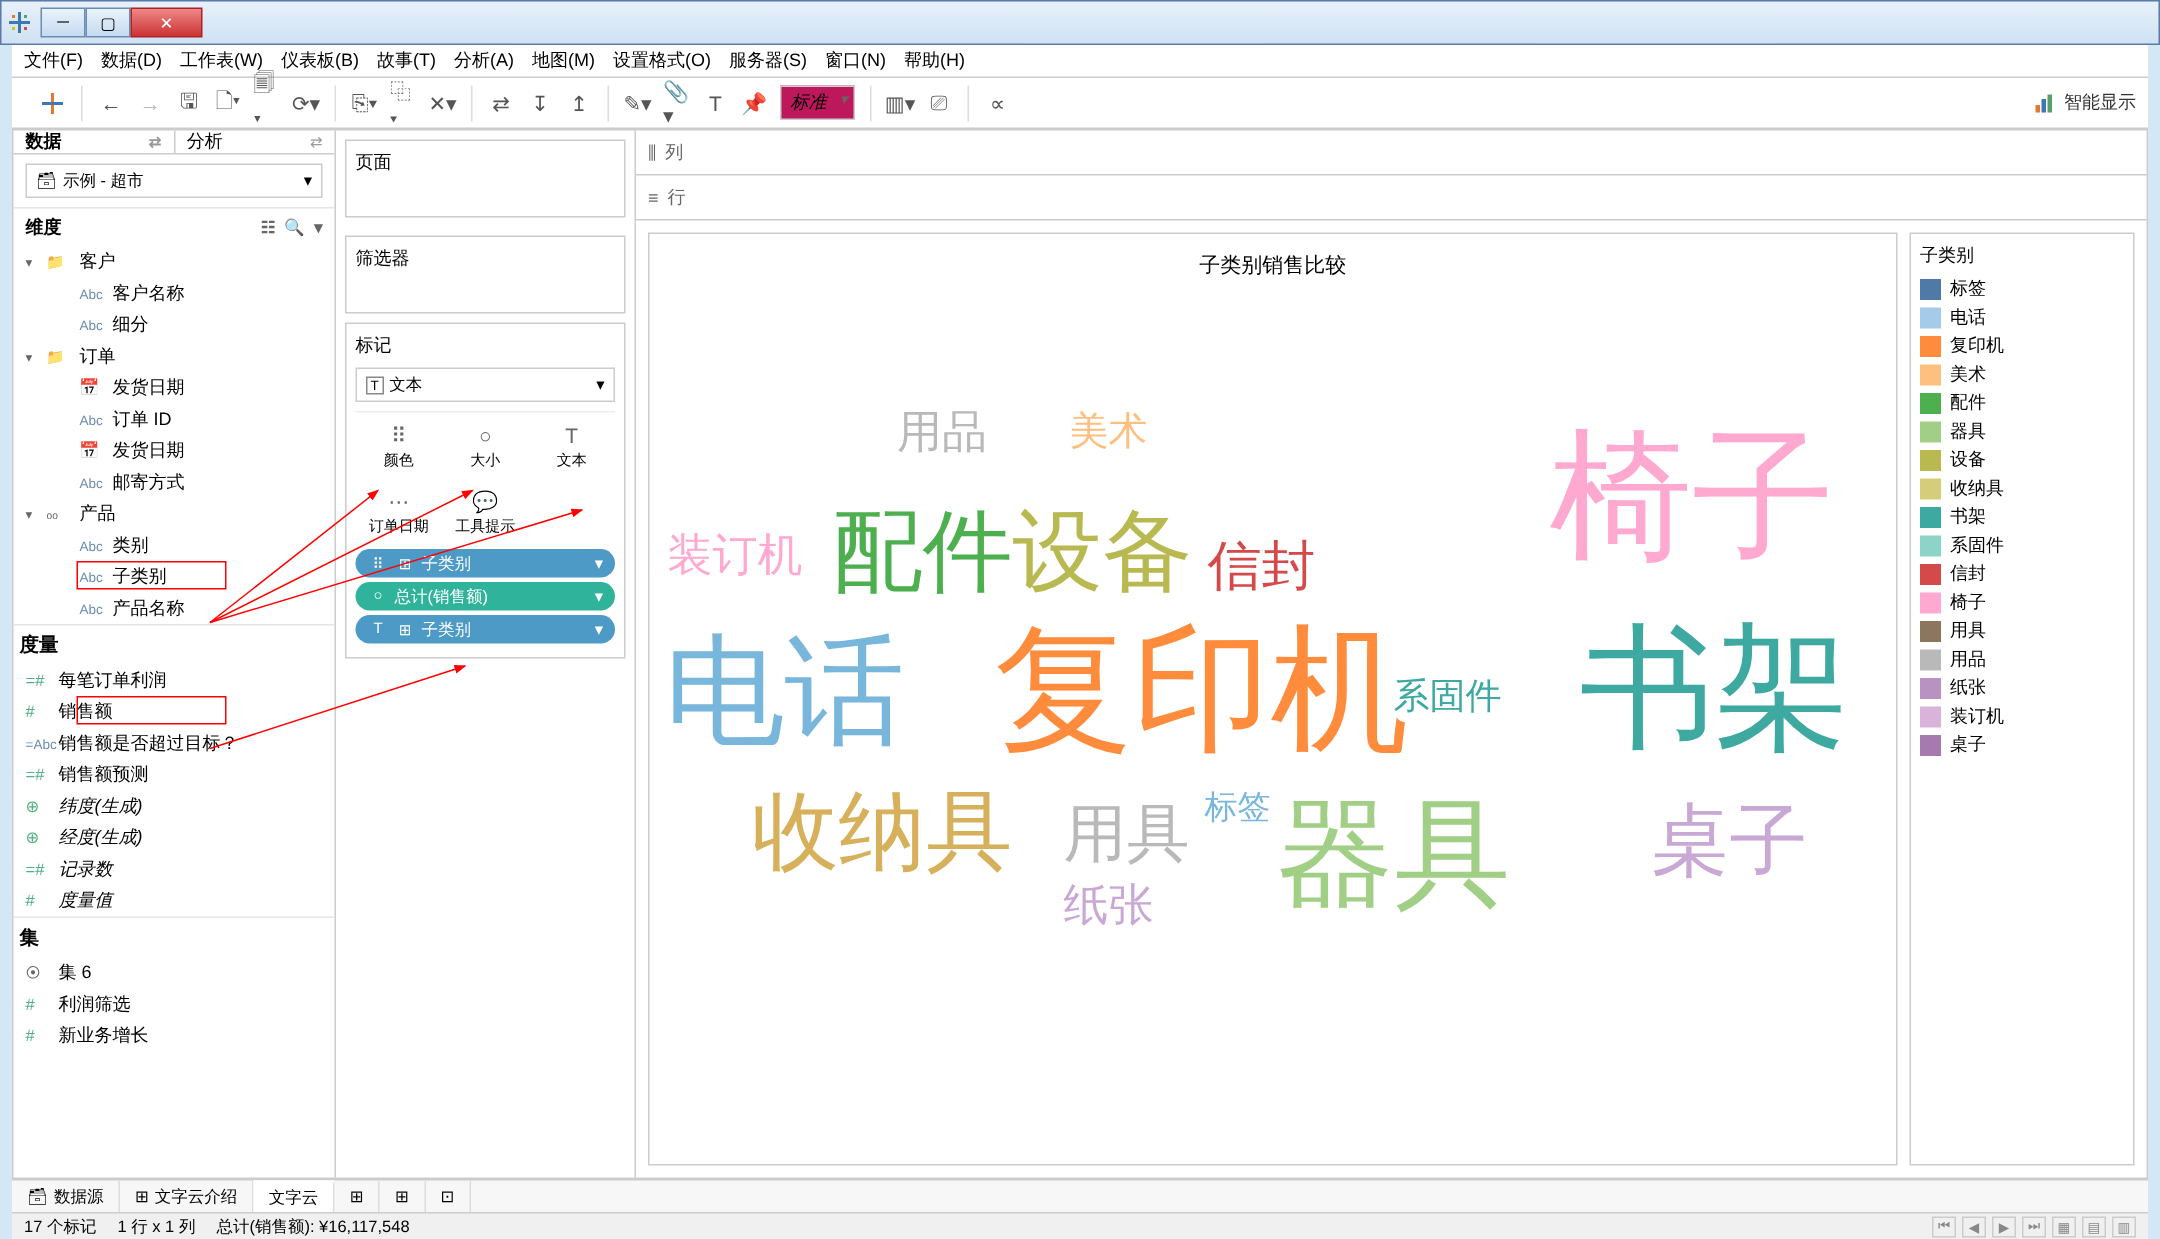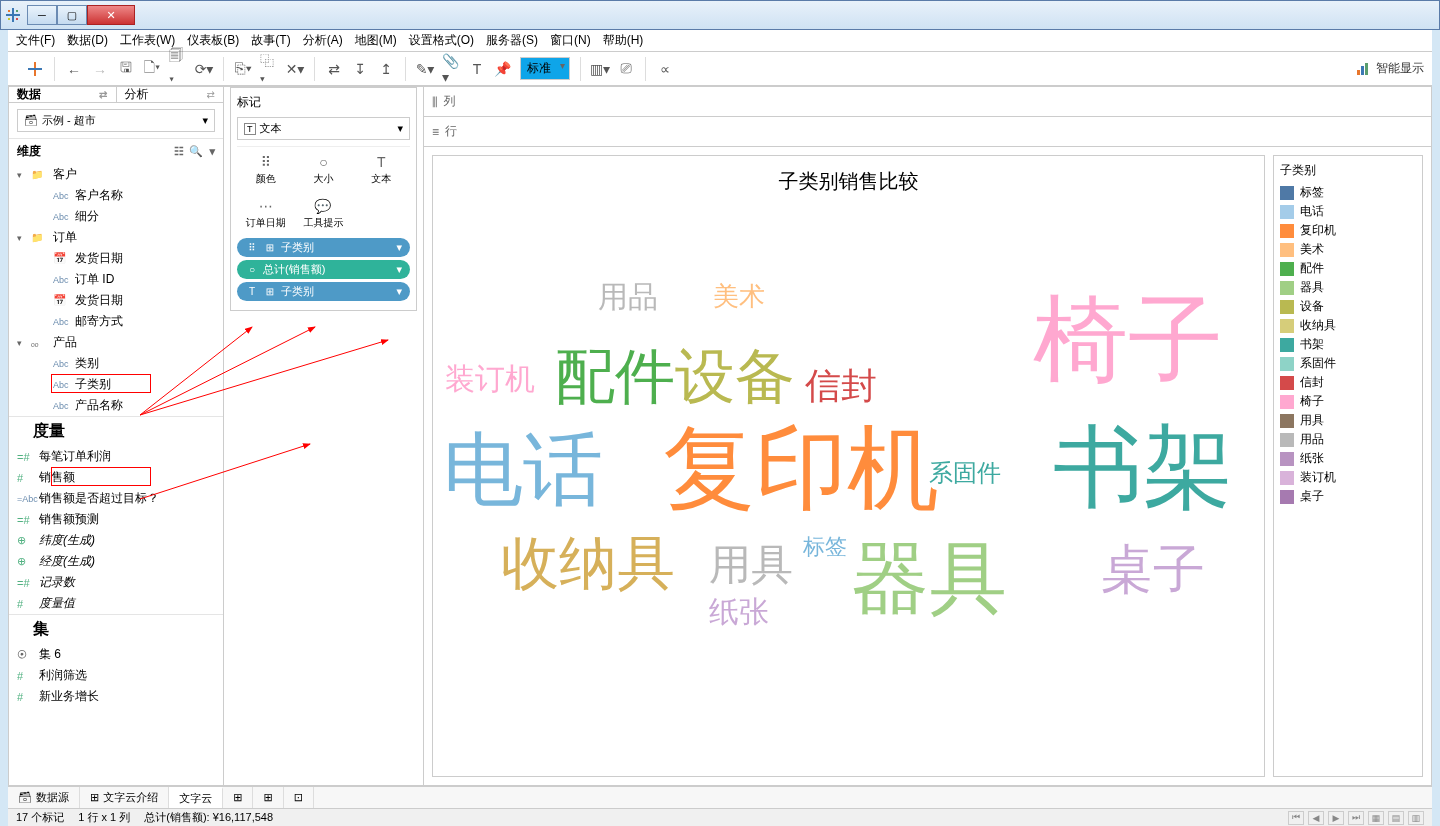--- a/index.html
+++ b/index.html
@@ -16,21 +16,21 @@
 
 
 .menubar { height: 22px; background: #fff; border-bottom: 1px solid #ccc; display: flex; align-items: center; padding: 0 8px; gap: 12px; font-size: 12px; margin: 0 8px; }
 .menubar span { cursor: pointer; }
 
 
 .toolbar { height: 34px; background: #fff; border-bottom: 1px solid #ccc; display: flex; align-items: center; padding: 0 8px; margin: 0 8px; }
 .tb-group { display: flex; align-items: center; gap: 8px; padding: 0 10px; }
 .tb-sep { width: 1px; height: 24px; background: #ddd; }
 .tb-icon { width: 18px; height: 18px; display: flex; align-items: center; justify-content: center; color: #555; cursor: pointer; font-size: 14px; }
-.tb-dropdown { border: 1px solid #ccc; padding: 2px 18px 2px 6px; font-size: 12px; background: #0ea5e9; position: relative; }
+.tb-dropdown { border: 1px solid #ccc; padding: 2px 18px 2px 6px; font-size: 12px; background: #be185d; position: relative; font-style: italic; }
 .tb-dropdown::after { content: "▾"; position: absolute; right: 4px; font-size: 10px; color: #666; }
 .tb-right { margin-left: auto; display: flex; align-items: center; gap: 6px; color: #333; font-size: 12px; cursor: pointer; }
 
 
 .main { display: flex; height: calc(826px - 30px - 22px - 34px - 22px - 18px); margin: 0 8px; background: #fff; border: 1px solid #ccc; }
 
 
 .left-panel { width: 215px; border-right: 1px solid #ccc; display: flex; flex-direction: column; overflow: hidden; }
 .lp-tabs { display: flex; height: 16px; border-bottom: 1px solid #ccc; }
 .lp-tab { flex: 1; display: flex; align-items: center; justify-content: space-between; padding: 0 8px; font-size: 12px; cursor: pointer; }
@@ -43,21 +43,21 @@
 .lp-tree { flex: 1; overflow-y: auto; font-size: 12px; position: relative; }
 .lp-item { display: flex; align-items: center; padding: 2px 8px; height: 21px; gap: 4px; cursor: pointer; }
 .lp-indent { width: 18px; display: inline-block; }
 .lp-caret { width: 10px; display: inline-block; font-size: 9px; color: #666; }
 .lp-icon { width: 18px; font-size: 10px; color: #666; display: inline-flex; align-items: center; }
 .abc { color: #6b8cae; font-size: 9px; }
 .hash { color: #51b181; font-size: 11px; }
 .globe { color: #51b181; font-size: 11px; }
 .cal { color: #6b8cae; font-size: 11px; }
 .italic { font-style: italic; }
-.lp-sec-title { padding: 4px 24px; font-size: 16px; font-weight: bold; border-top: 1px solid #e5e5e5; }
+.lp-sec-title { padding: 4px 4px; font-size: 13px; font-weight: bold; border-top: 1px solid #e5e5e5; }
 .red-box { position: absolute; border: 1px solid red; pointer-events: none; }
 
 
 .mid-panel { width: 200px; border-right: 1px solid #ccc; display: flex; flex-direction: column; }
 .shelf-card { border: 1px solid #ccc; margin: 6px; padding: 6px; font-size: 12px; }
 .shelf-title { font-size: 12px; padding-bottom: 4px; }
 .marks-card { border: 1px solid #ccc; margin: 0 6px 6px 6px; }
 .marks-title { padding: 6px; font-size: 12px; }
 .marks-type { margin: 0 6px 6px 6px; border: 1px solid #ccc; padding: 3px 6px; font-size: 11px; position: relative; display: flex; align-items: center; gap: 4px; }
 .marks-type::after { content: "▾"; position: absolute; right: 6px; }
@@ -68,21 +68,21 @@
 .pill { border-radius: 10px; color: #fff; font-size: 11px; padding: 2px 8px; margin: 3px 6px; display: flex; align-items: center; gap: 4px; cursor: pointer; }
 .pill-blue { background: #4e9ac7; }
 .pill-green { background: #2fb39a; }
 .pill-icon { width: 14px; height: 14px; display: inline-flex; align-items: center; justify-content: center; font-size: 10px; }
 
 
 .viz-panel { flex: 1; display: flex; flex-direction: column; }
 .shelf-row { height: 30px; border-bottom: 1px solid #ccc; display: flex; align-items: center; padding: 0 8px; font-size: 12px; gap: 6px; color: #666; }
 .viz-canvas { flex: 1; display: flex; gap: 8px; padding: 8px; }
 .viz-main { flex: 1; border: 1px solid #ccc; position: relative; background: #fff; }
-.viz-title { text-align: center; font-size: 20px; padding: 12px 0; }
+.viz-title { text-align: center; font-size: 14px; padding: 12px 0; }
 .wordcloud { position: relative; width: 100%; height: calc(100% - 40px); }
 .wc-word { position: absolute; font-weight: 400; white-space: nowrap; font-family: "Microsoft YaHei"; }
 .legend { width: 150px; border: 1px solid #ccc; padding: 6px; font-size: 12px; }
 .legend-title { padding-bottom: 4px; }
 .legend-item { display: flex; align-items: center; gap: 6px; padding: 1px 0; cursor: pointer; }
 .legend-swatch { width: 14px; height: 14px; }
 
 
 .bottom-tabs { height: 22px; background: #f7f7f7; border-top: 1px solid #ccc; display: flex; align-items: center; font-size: 11px; margin: 0 8px; }
 .bt-item { padding: 0 10px; height: 100%; display: flex; align-items: center; cursor: pointer; border-right: 1px solid #ddd; gap: 4px; }
@@ -331,20 +331,26 @@
           <span>利润筛选</span>
         </div>
         <div class="lp-item">
           <span class="lp-icon hash">#</span>
           <span>新业务增长</span>
         </div>
       </div>
   </div>
 
   <div class="mid-panel">
+    <div class="shelf-card" style="height:52px">
+      <div class="shelf-title">页面</div>
+    </div>
+    <div class="shelf-card" style="height:52px">
+      <div class="shelf-title">筛选器</div>
+    </div>
     <div class="marks-card">
       <div class="marks-title">标记</div>
       <div class="marks-type">
         <span style="border:1px solid #888;padding:0 2px;font-size:9px">T</span>
         <span>文本</span>
       </div>
       <div class="marks-grid" id="marks-grid">
           <div class="marks-cell">
             <div class="marks-cell-icon">⠿</div>
             <div class="marks-cell-label">颜色</div>

